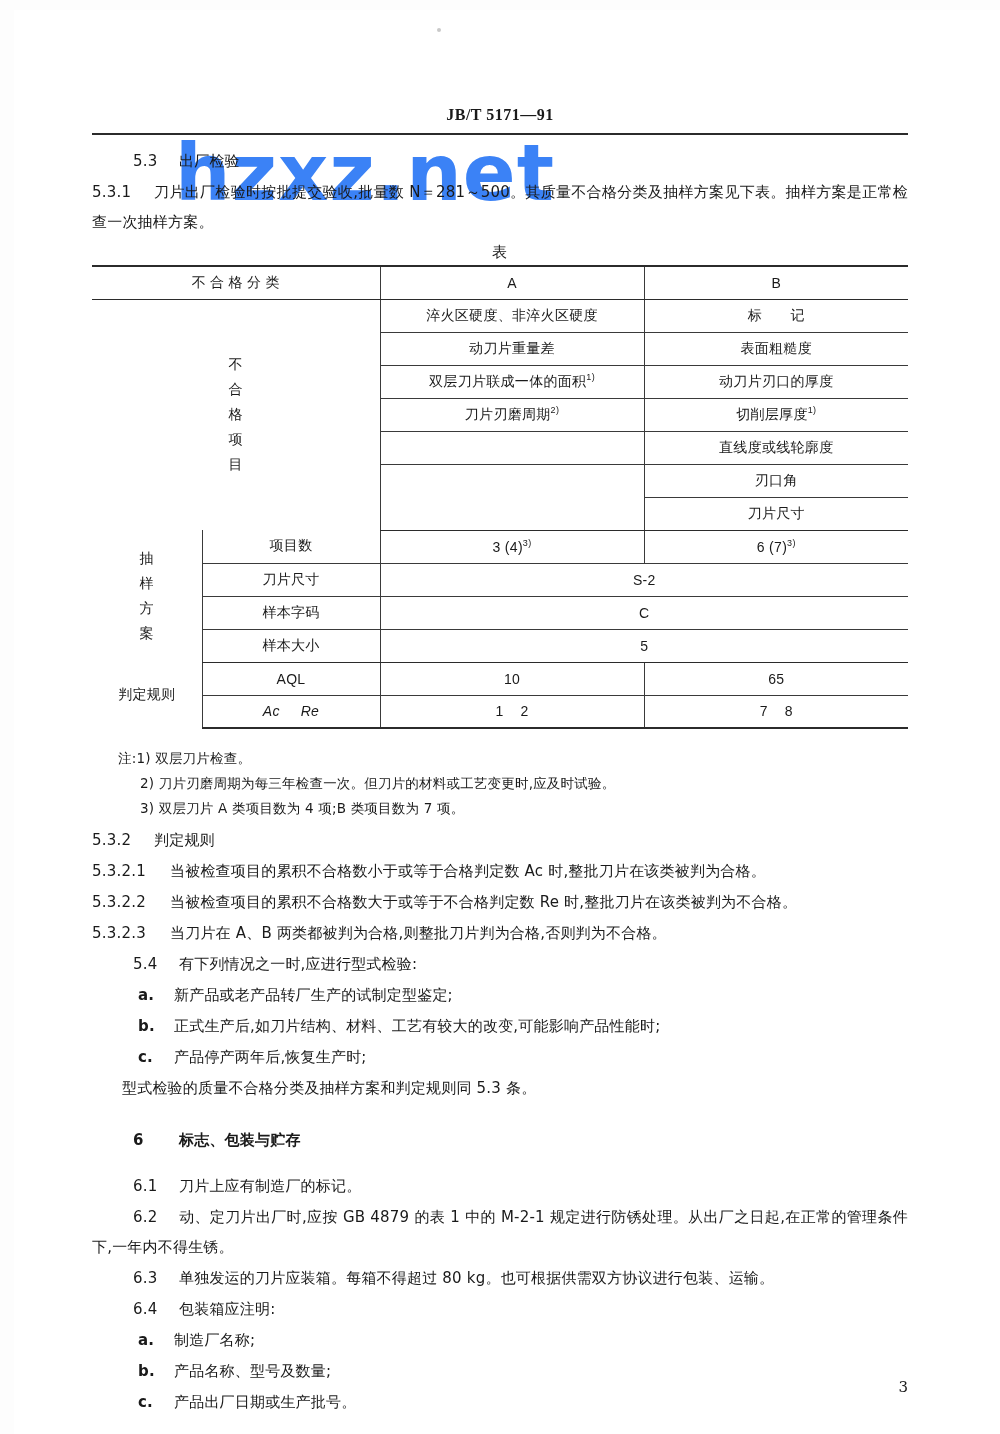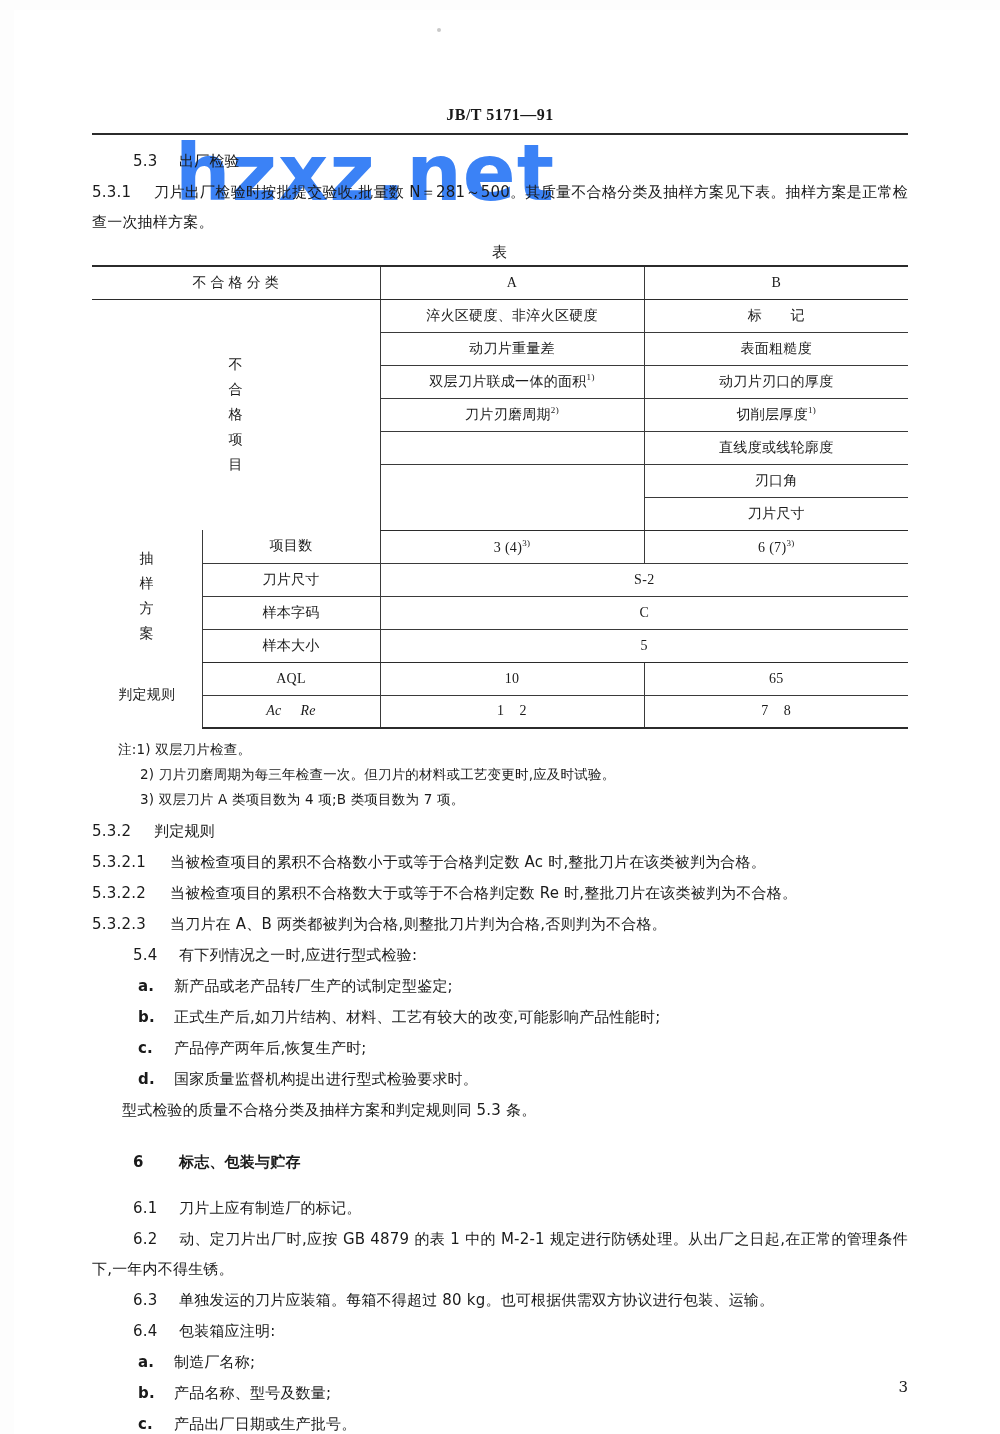--- a/index.html
+++ b/index.html
@@ -83,21 +83,21 @@
     text-align:center;
     font-size:15px;
     margin:6px 0 3px 0;
     letter-spacing:1px;
   }
   table.main {
     border-collapse:collapse;
     width:816px;
     font-size:14px;
     table-layout:fixed;
-    font-family:Liberation Serif, serif;
+    font-family:Liberation Sans, sans-serif;
   }
   table.main td {
     border-bottom:1px solid #3a3a3a;
     padding:4px 8px;
     height:33px;
     vertical-align:middle;
     letter-spacing:0.3px;
   }
   .thick-top { border-top:2.5px solid #2b2b2b !important; }
   .thick-bot { border-bottom:2.5px solid #2b2b2b !important; }
@@ -109,21 +109,21 @@
   .vert-label {
     text-align:center;
     line-height:25px;
     font-size:14px;
     letter-spacing:0.5px;
   }
   .spaced { letter-spacing:8px; }
   sup { font-size:9px; vertical-align:super; }
 
   
-  .notes { margin-top:8px; }
+  .notes { margin-top:17px; }
   .note-line {
     font-size:13.5px;
     line-height:25px;
     margin:0;
     letter-spacing:0.2px;
   }
   .note-ind1 { padding-left:26px; }
   .note-ind2 { padding-left:48px; }
 
   .page-num {
@@ -295,23 +295,20 @@
 
       <p class="para indent-a">
         <span class="letter">a.</span><span>新产品或老产品转厂生产的试制定型鉴定;</span>
       </p>
       <p class="para indent-a">
         <span class="letter">b.</span><span>正式生产后,如刀片结构、材料、工艺有较大的改变,可能影响产品性能时;</span>
       </p>
       <p class="para indent-a">
         <span class="letter">c.</span><span>产品停产两年后,恢复生产时;</span>
       </p>
-      <p class="para indent-a">
-        <span class="letter">d.</span><span>国家质量监督机构提出进行型式检验要求时。</span>
-      </p>
 
       <p class="para indent-txt">型式检验的质量不合格分类及抽样方案和判定规则同 5.3 条。</p>
 
       <p class="para sec-title" style="margin-top:22px;">
         <span class="num">6</span><span>标志、包装与贮存</span>
       </p>
 
       <p class="para" style="margin-top:16px;">
         <span class="num">6.1</span><span>刀片上应有制造厂的标记。</span>
       </p>

